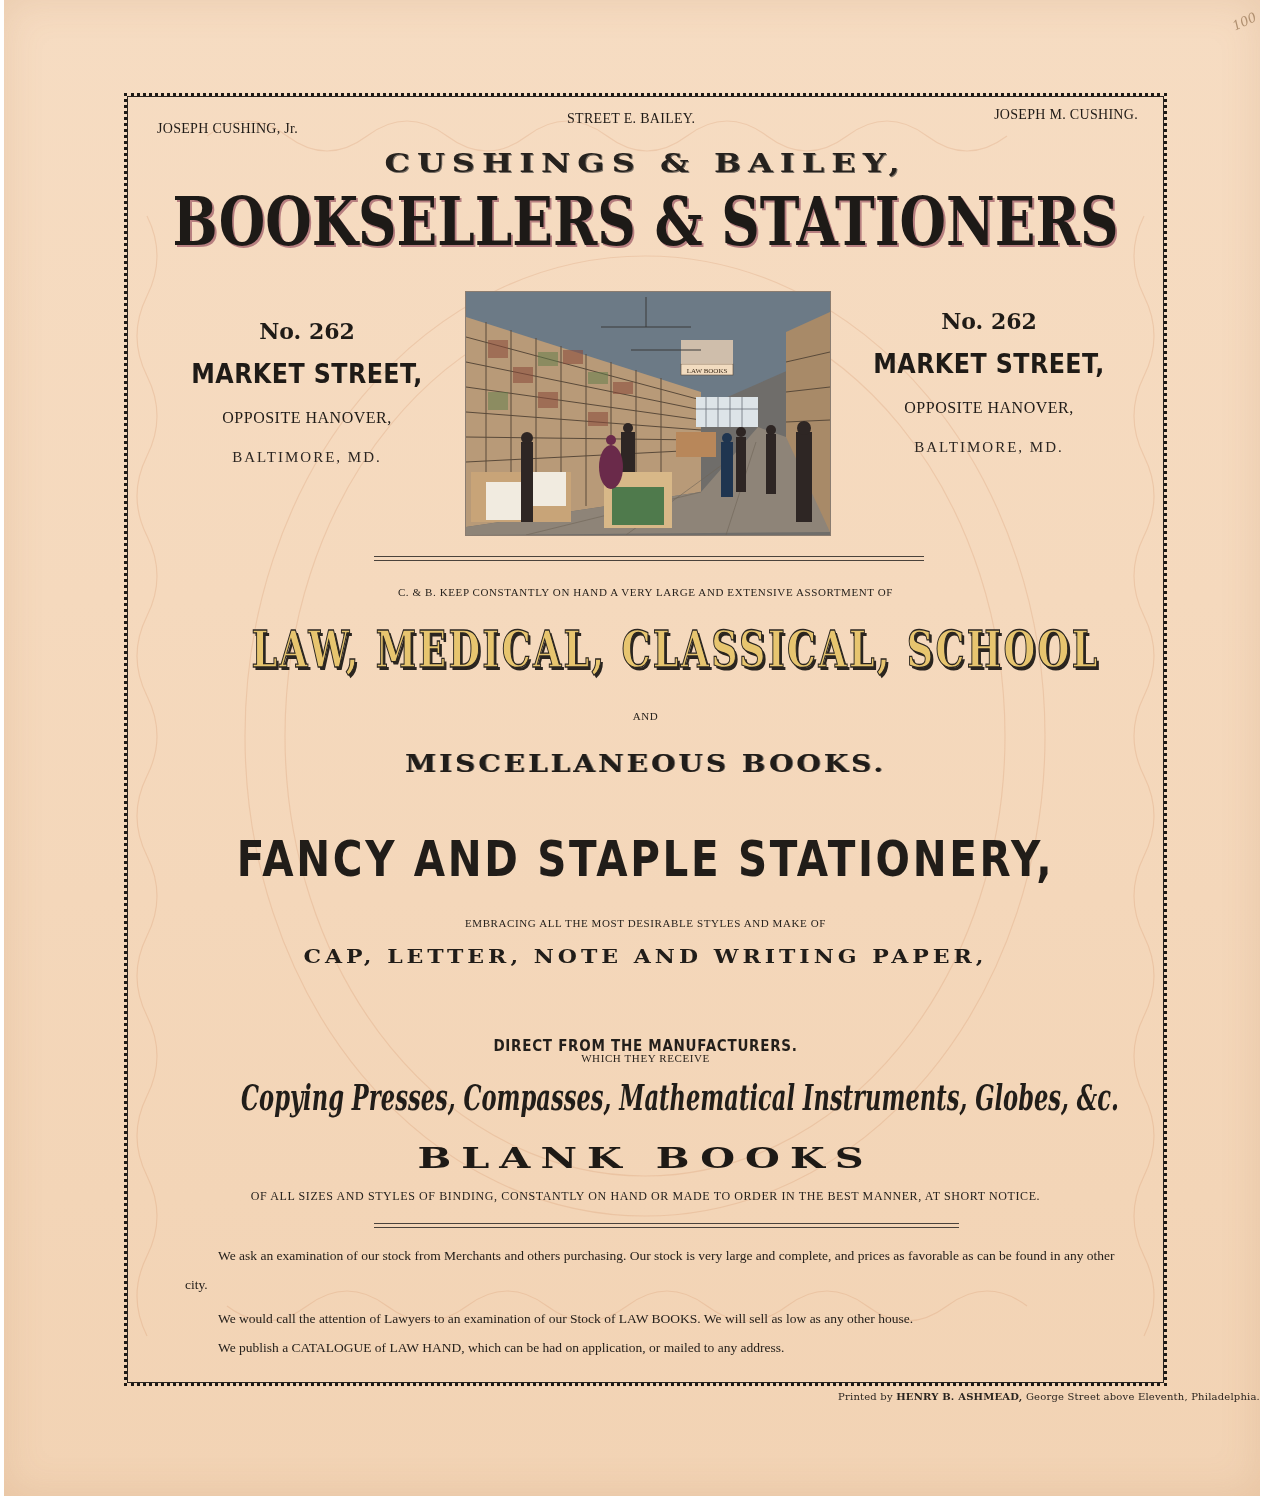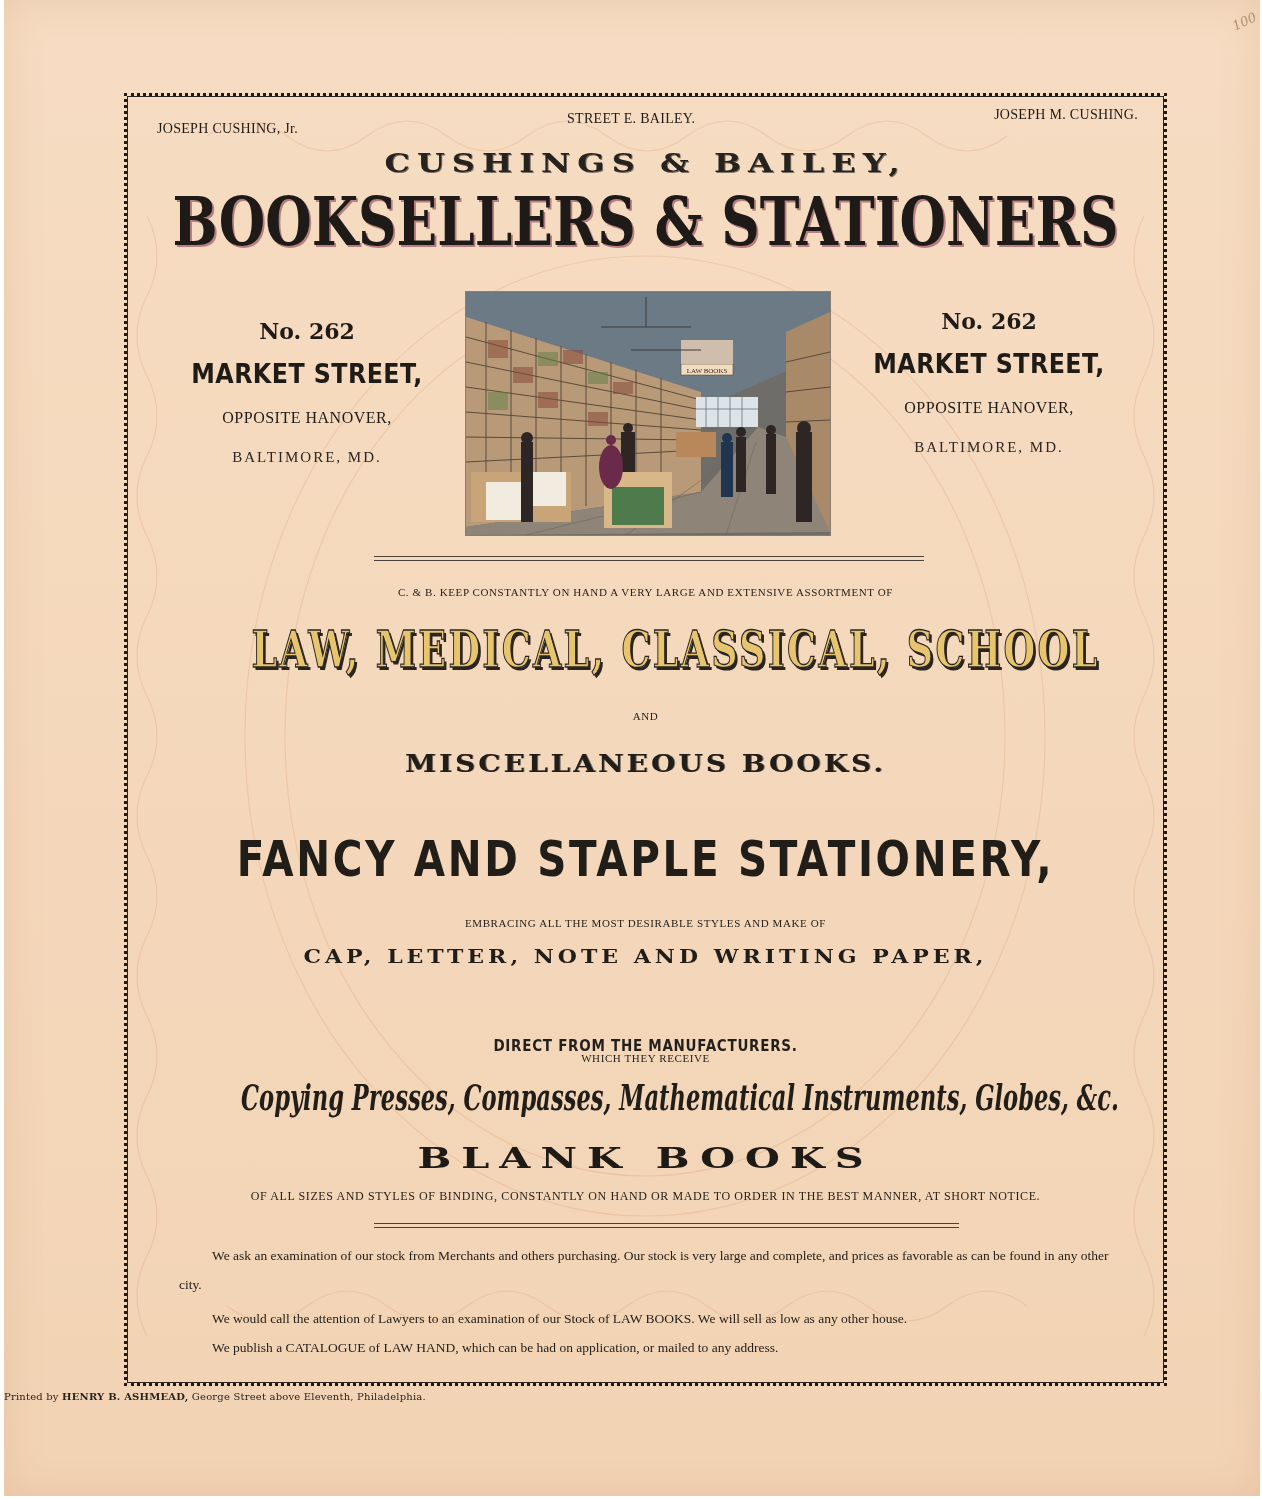--- a/index.html
+++ b/index.html
@@ -244,30 +244,30 @@
       position: absolute;
       left: 52px;
       width: 940px;
       top: 1145px;
       font-family: "Liberation Serif", serif;
       font-size: 13.5px;
       color: #26211c;
       line-height: 18px;
     }
     .paragraphs p {
-      margin: 0 0 11px 0;
+      margin: 0 0 11px 6px;
       text-indent: 33px;
     }
     .paragraphs p.first { margin-bottom: 11px; line-height: 29px; }
 
     .printer {
       position: absolute;
       left: 0; right: 0;
       top: 1391px;
-      text-align: left;
+      text-align: right;
       font-family: "DejaVu Serif", serif;
       font-size: 10px;
       color: #2a241f;
       letter-spacing: 0.2px;
     }
     .printer b { font-weight: bold; }
 
     .watermark {
       position: absolute;
       left: 0; top: 0; right: 0; bottom: 0;

